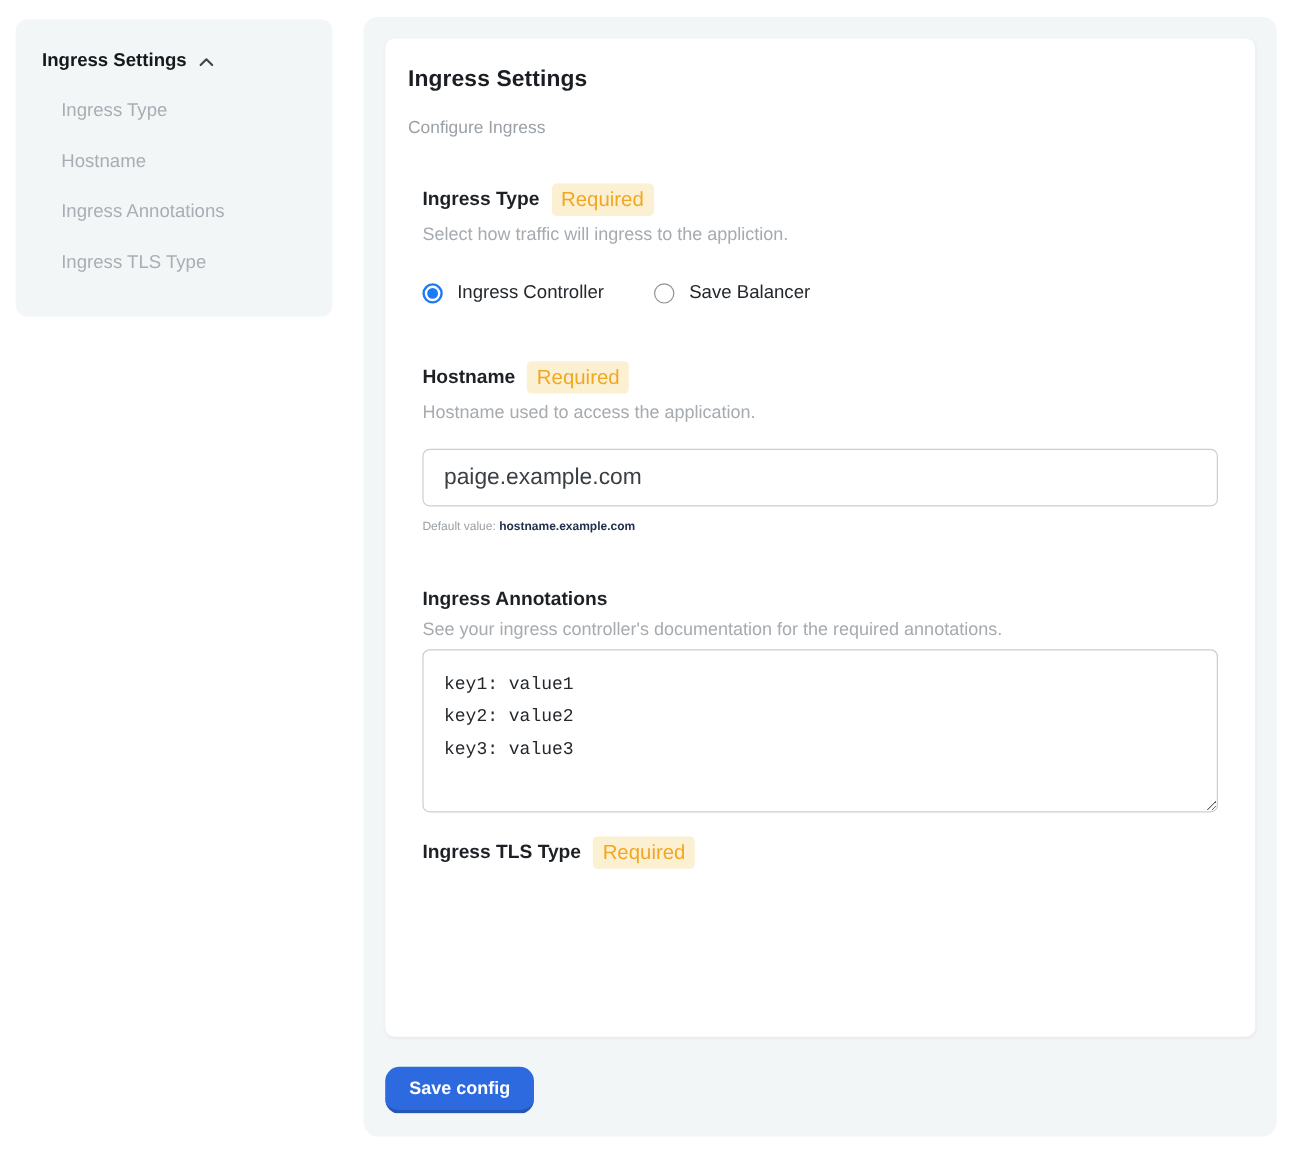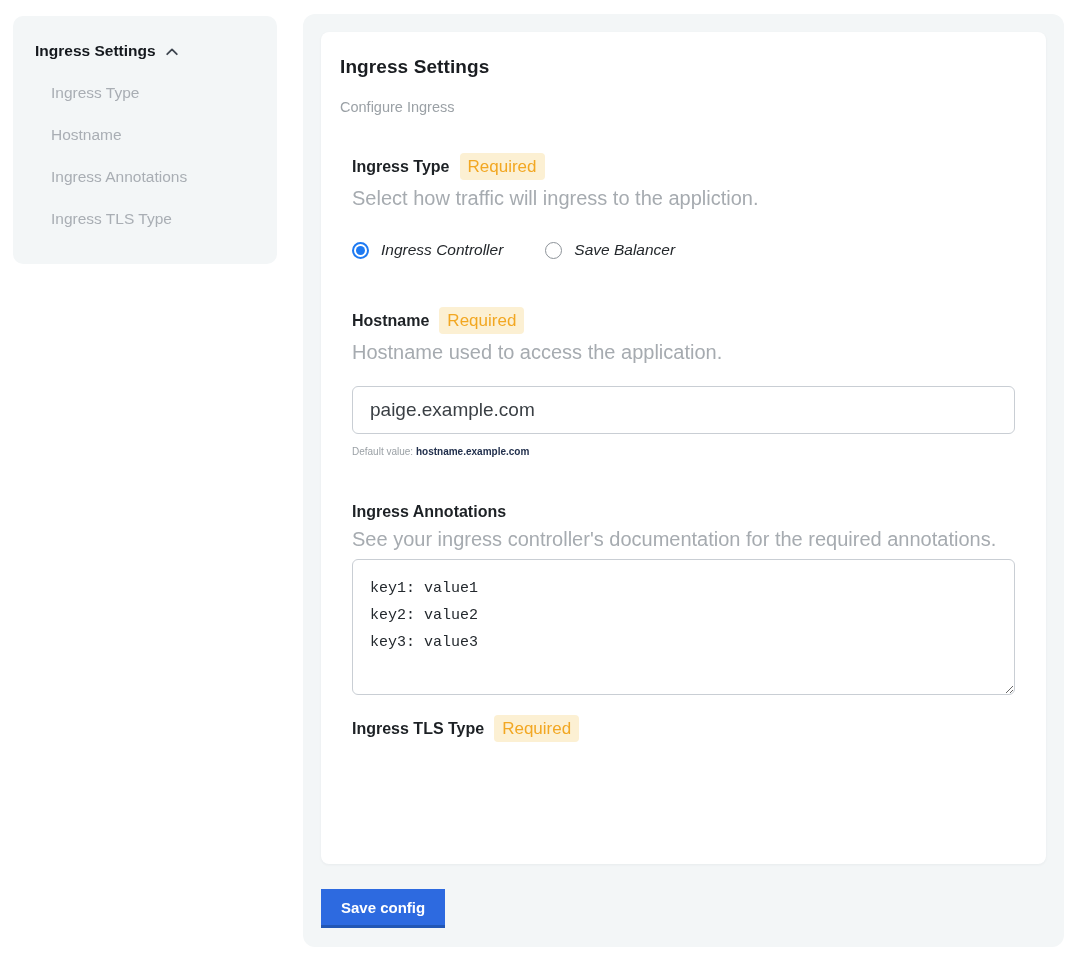--- a/index.html
+++ b/index.html
@@ -41,24 +41,24 @@
   .card-subtitle { margin-top: 21px; font-size: 14.5px; color: #9ba1a6; }
 
   .sections { margin: 0 12px; }
 
   .field-label-row { display: flex; align-items: center; gap: 10px; }
   .field-label { font-size: 16px; font-weight: 700; color: #1d2125; }
   .badge {
     display: inline-block; background: #fcf0d3; color: #f2a722;
     font-size: 17px; padding: 4px 8px 3px; border-radius: 4px;
   }
-  .field-desc { margin-top: 7px; font-size: 20px; color: #a6abb0; }
+  .field-desc { margin-top: 7px; font-size: 15px; color: #a6abb0; }
 
   .sec-ingress-type { margin-top: 38px; }
-  .radio-row { display: flex; align-items: center; gap: 42px; margin-top: 31px; font-style: italic; }
+  .radio-row { display: flex; align-items: center; gap: 42px; margin-top: 31px; }
   .radio-opt { display: flex; align-items: center; gap: 12px; cursor: pointer; }
   .radio-opt .opt-label { font-size: 15.5px; color: #24282c; }
   .radio {
     width: 17px; height: 17px; border-radius: 50%;
     border: 1.5px solid #8d9399; background: #fff;
     display: inline-flex; align-items: center; justify-content: center;
     flex: 0 0 auto;
   }
   .radio.checked { border: 2px solid #1e7af2; }
   .radio.checked::after {
@@ -92,21 +92,21 @@
   .radio-stack { margin-top: 27px; display: flex; flex-direction: column; gap: 23px; }
 
   .save-btn {
     margin-top: 25px;
     display: inline-block;
     background: #2d6ae0; color: #ffffff;
     font-size: 15px; font-weight: 700;
     font-family: "Liberation Sans", sans-serif;
     padding: 10px 20px 9px;
     border: none; border-bottom: 3px solid #2257b5;
-    border-radius: 0; cursor: pointer;
+    border-radius: 12px; cursor: pointer;
   }
 </style>
 </head>
 <body>
 
 <nav class="sidebar">
   <div class="sidebar-header">
     <span>Ingress Settings</span>
     <span class="chev">
       <svg width="16" height="16" viewBox="0 0 16 16">

